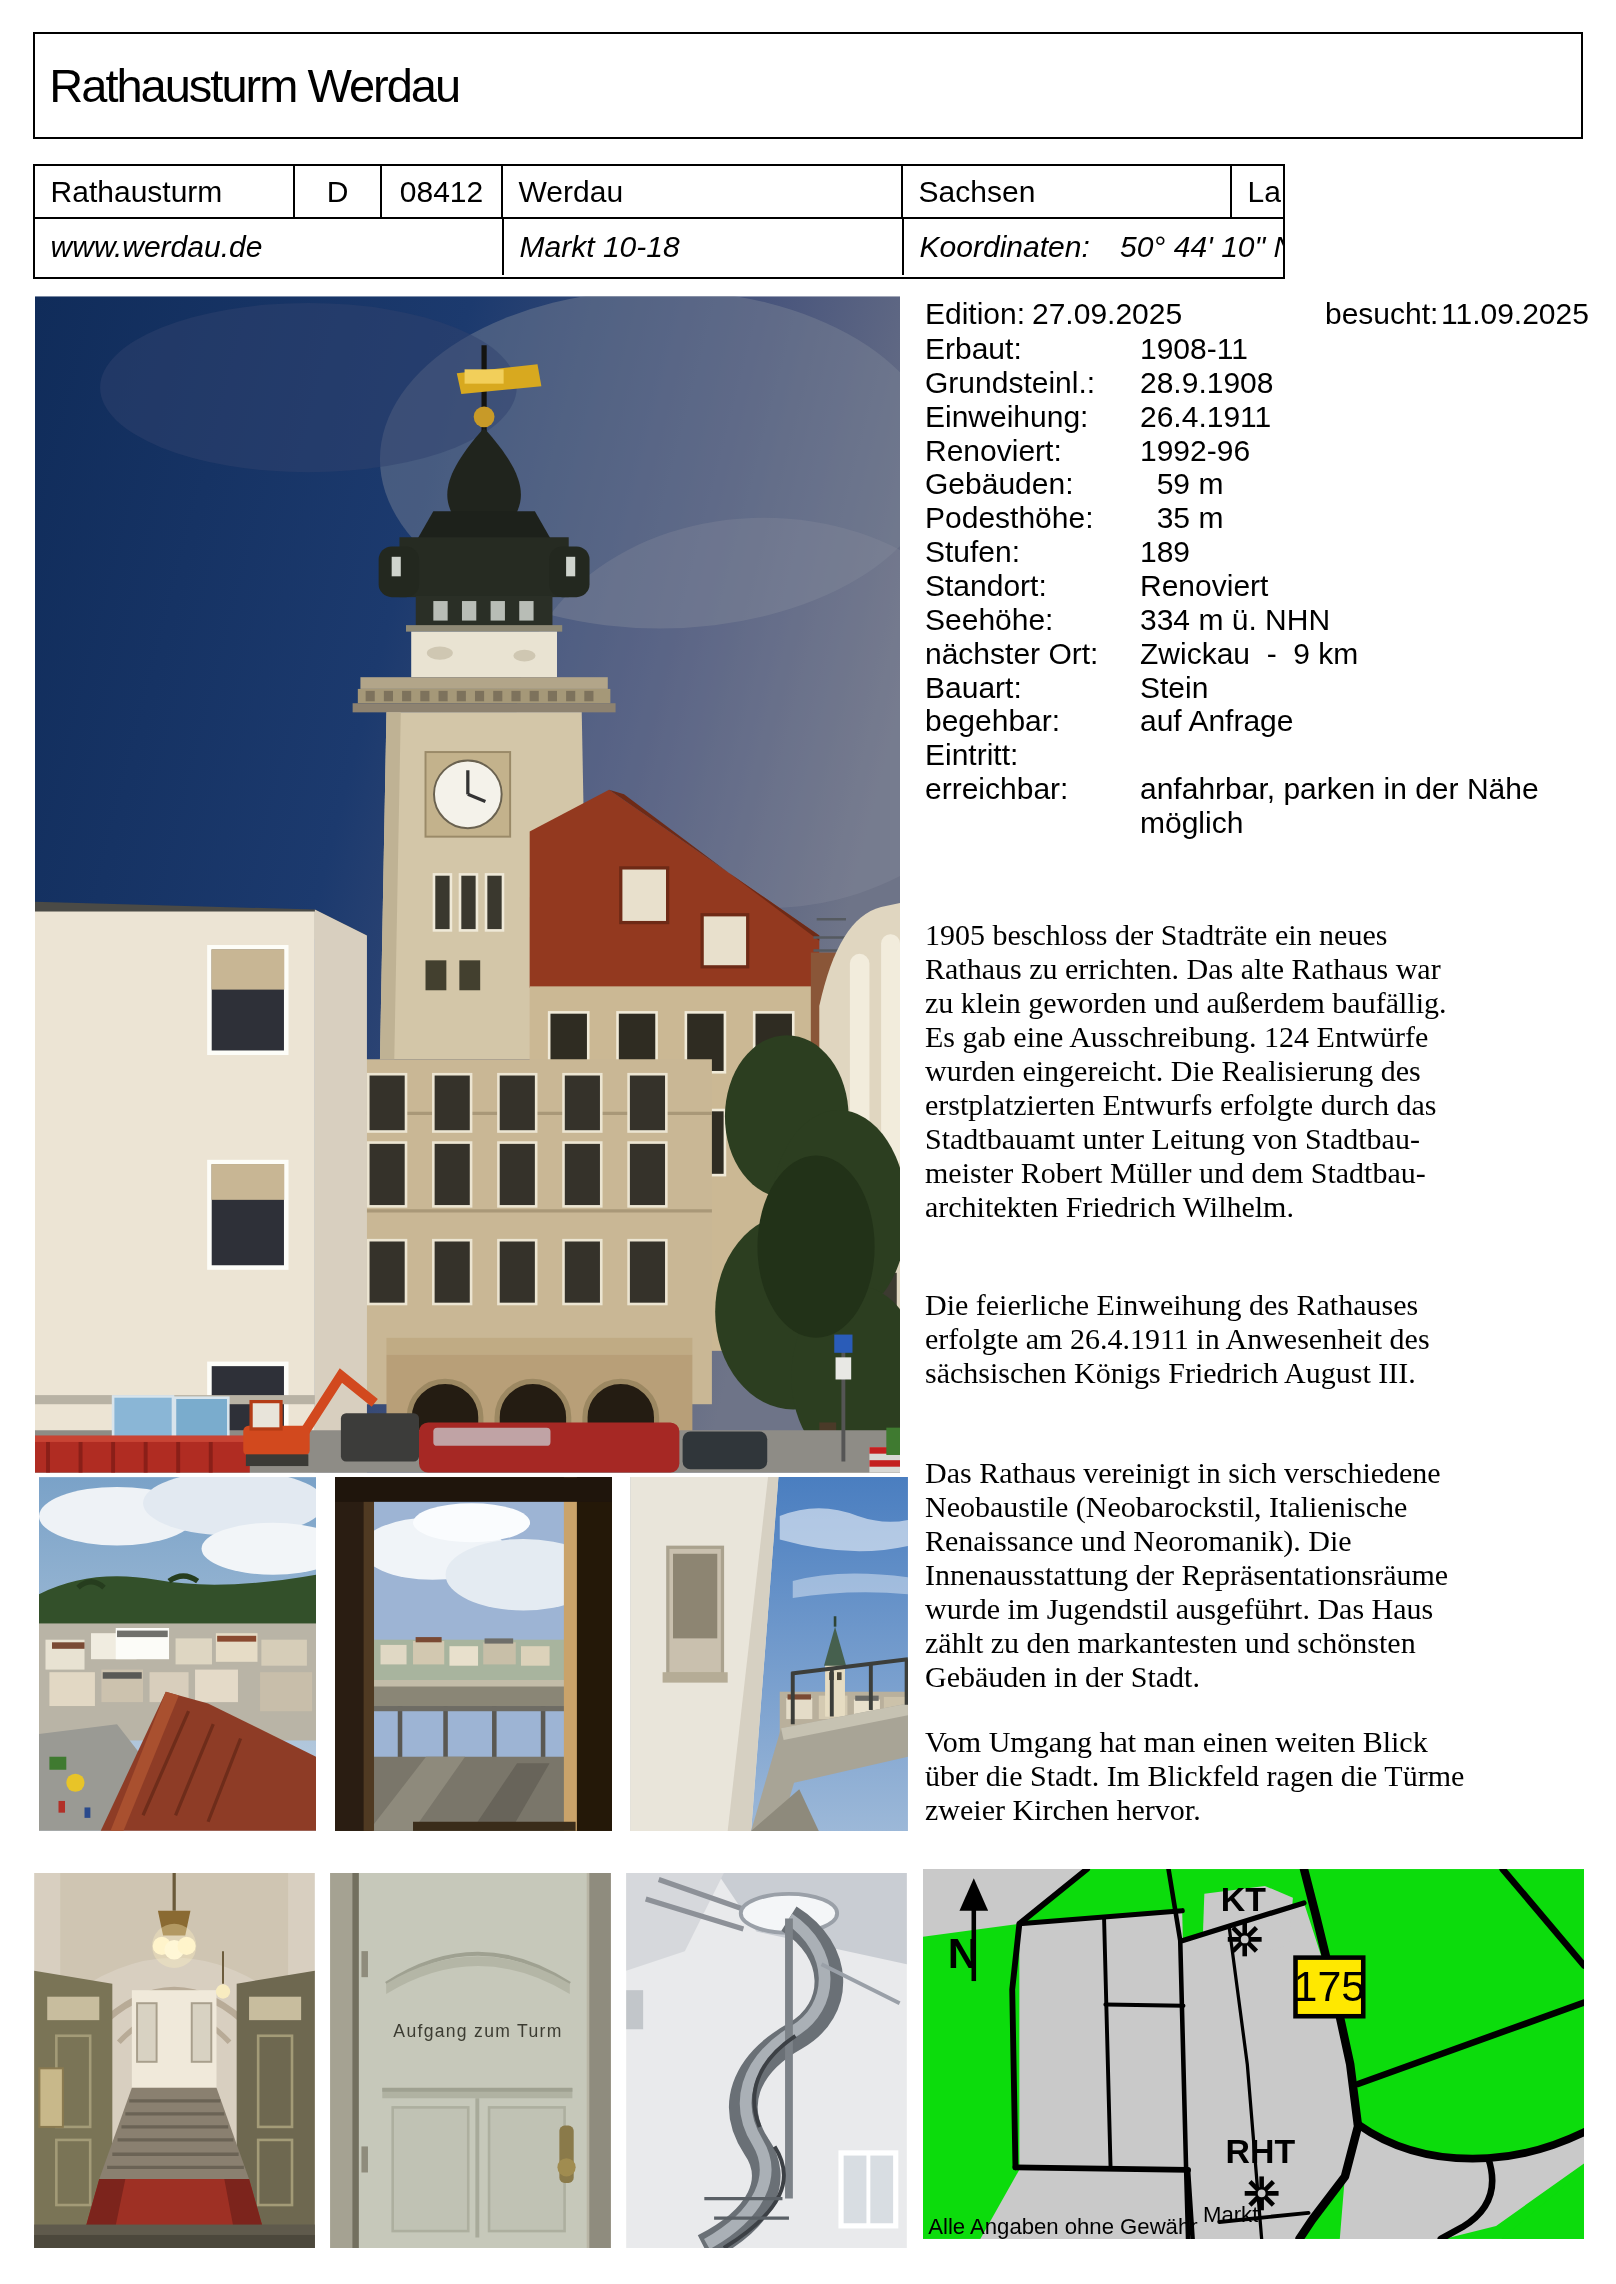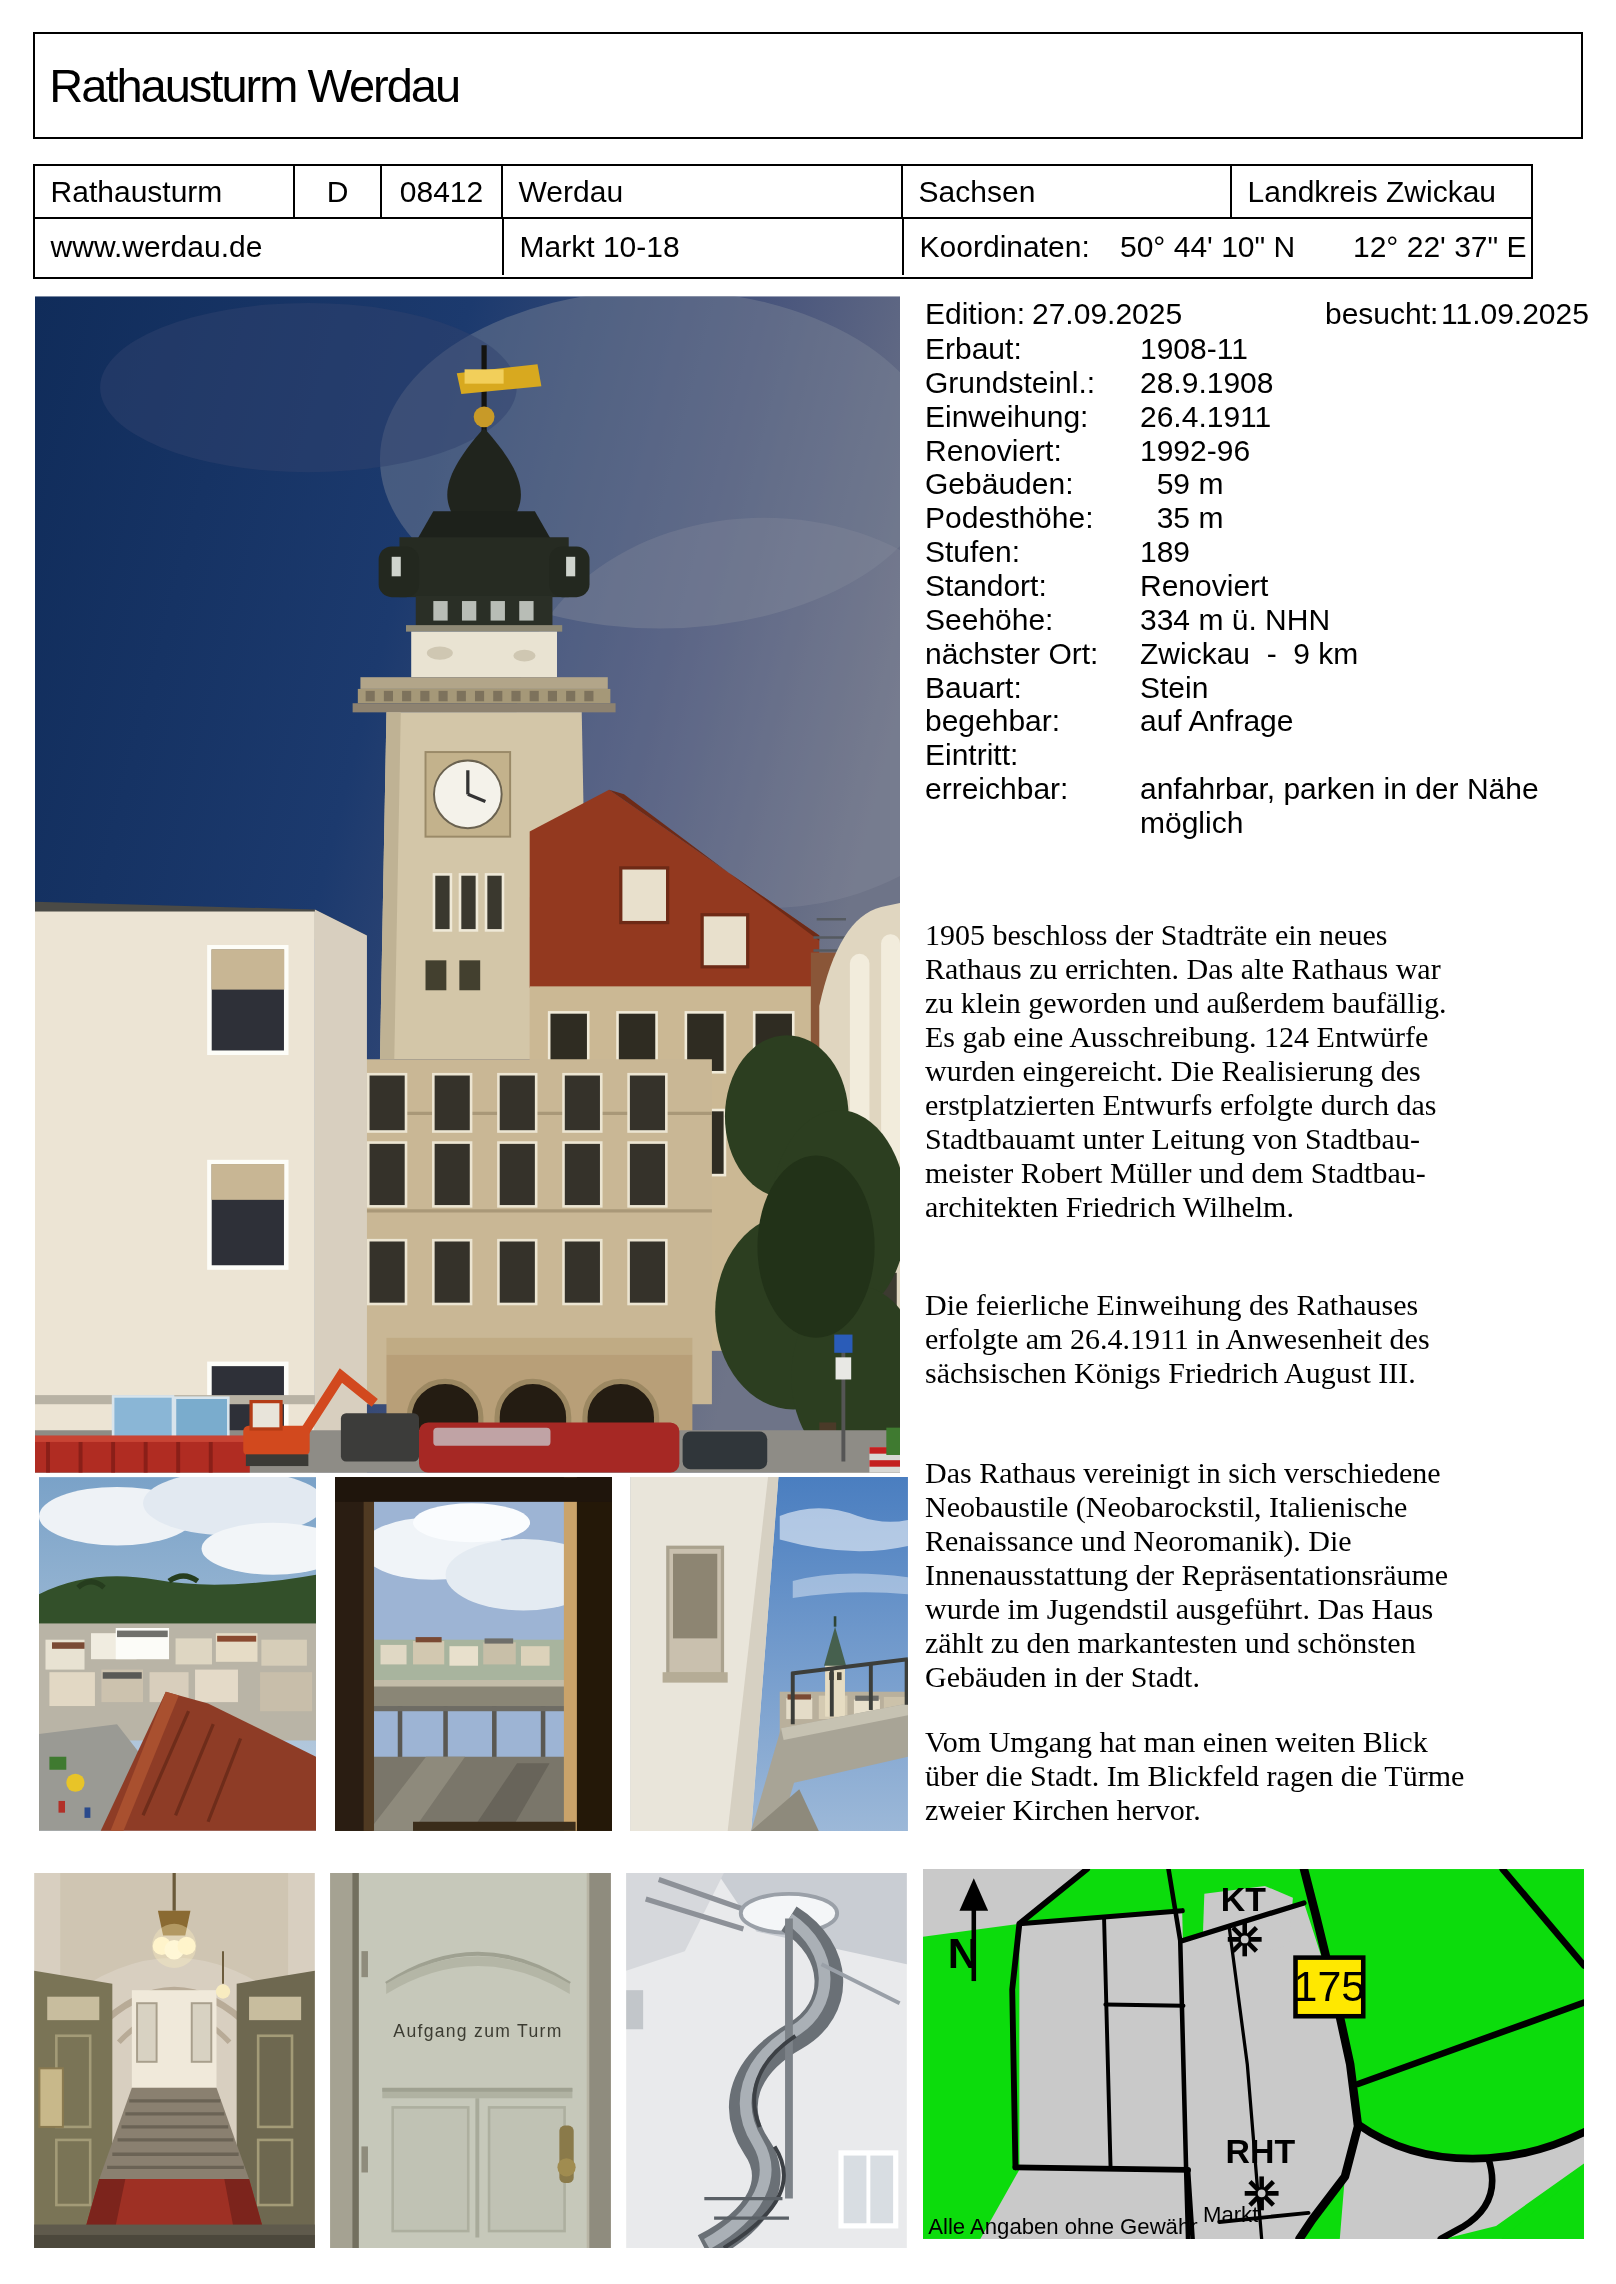--- a/index.html
+++ b/index.html
@@ -5,25 +5,25 @@
   html,body{margin:0;padding:0;background:#fff;}
   #page{position:relative;width:1616px;height:2284px;background:#fff;overflow:hidden;
         font-family:"Liberation Sans",sans-serif;color:#000;}
 
   
   #title-box{position:absolute;left:33px;top:32px;width:1550px;height:107px;
              border:2.6px solid #000;box-sizing:border-box;display:flex;align-items:center;}
   #title-box h1{margin:0;padding-left:14.3px;font-size:47px;font-weight:400;letter-spacing:-2px;white-space:nowrap;}
 
   
-  #info-table{position:absolute;left:33px;top:164px;width:1500px;height:115px;
+  #info-table{position:absolute;left:33px;top:164px;width:1252px;height:115px;
               border:2.6px solid #000;box-sizing:border-box;font-size:30px;}
   .trow{display:flex;width:100%;box-sizing:border-box;}
   .trow.r1{height:53px;}
-  .trow.r2{height:56px;}
+  .trow.r2{height:56px;font-style:italic;}
   .tcell{box-sizing:border-box;border-right:2px solid #000;display:flex;align-items:center;
          padding-left:15.6px;overflow:hidden;white-space:nowrap;}
   .tcell.center{justify-content:center;padding-left:0;}
   .tcell.last{border-right:none;}
   .trow.r1 .tcell{border-bottom:2px solid #000;}
   .coordcell{position:relative;}
   .coordcell span{position:absolute;top:50%;transform:translateY(-50%);white-space:pre;}
   #meta-row{position:absolute;left:925px;top:297px;width:659px;height:34px;font-size:30px;text-align:right;}
   #meta-row span{position:absolute;top:0;white-space:pre;}
   #facts{position:absolute;left:925px;top:332px;width:664px;font-size:30px;}

